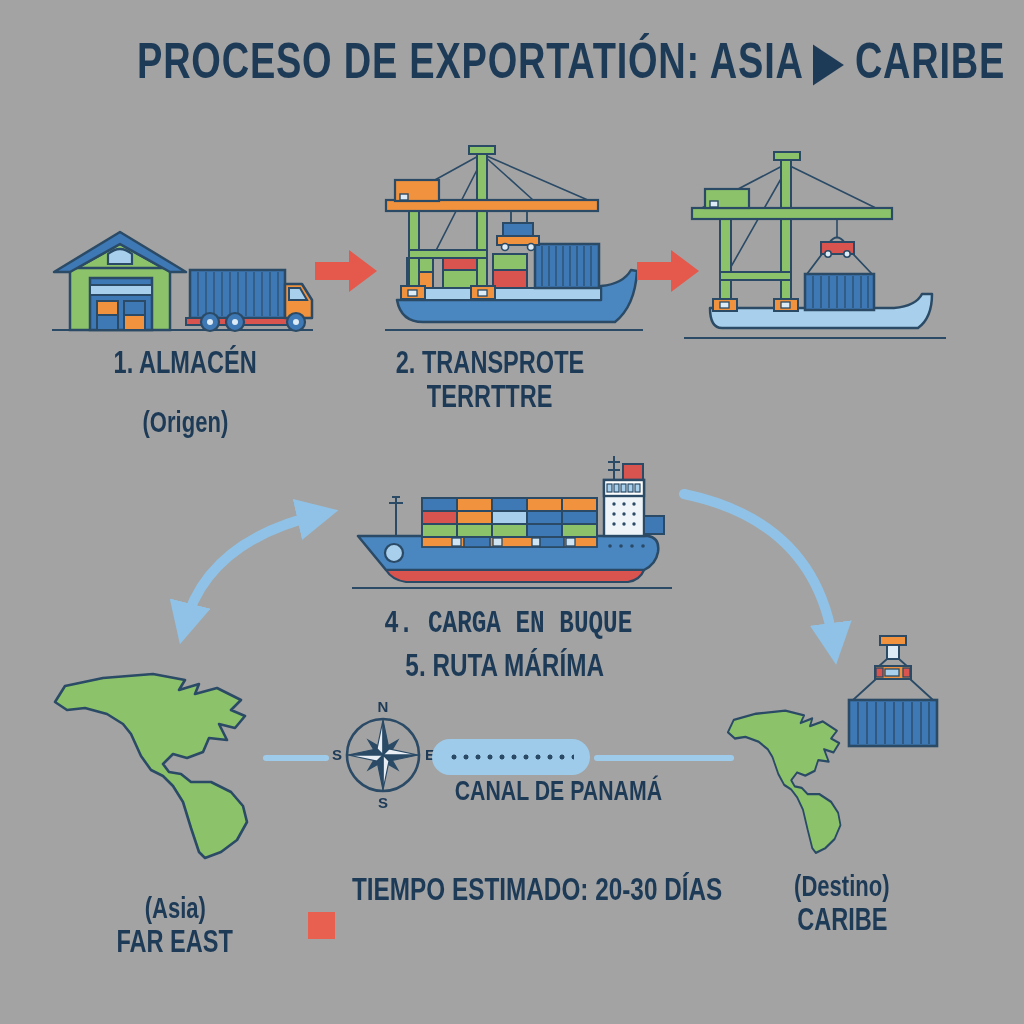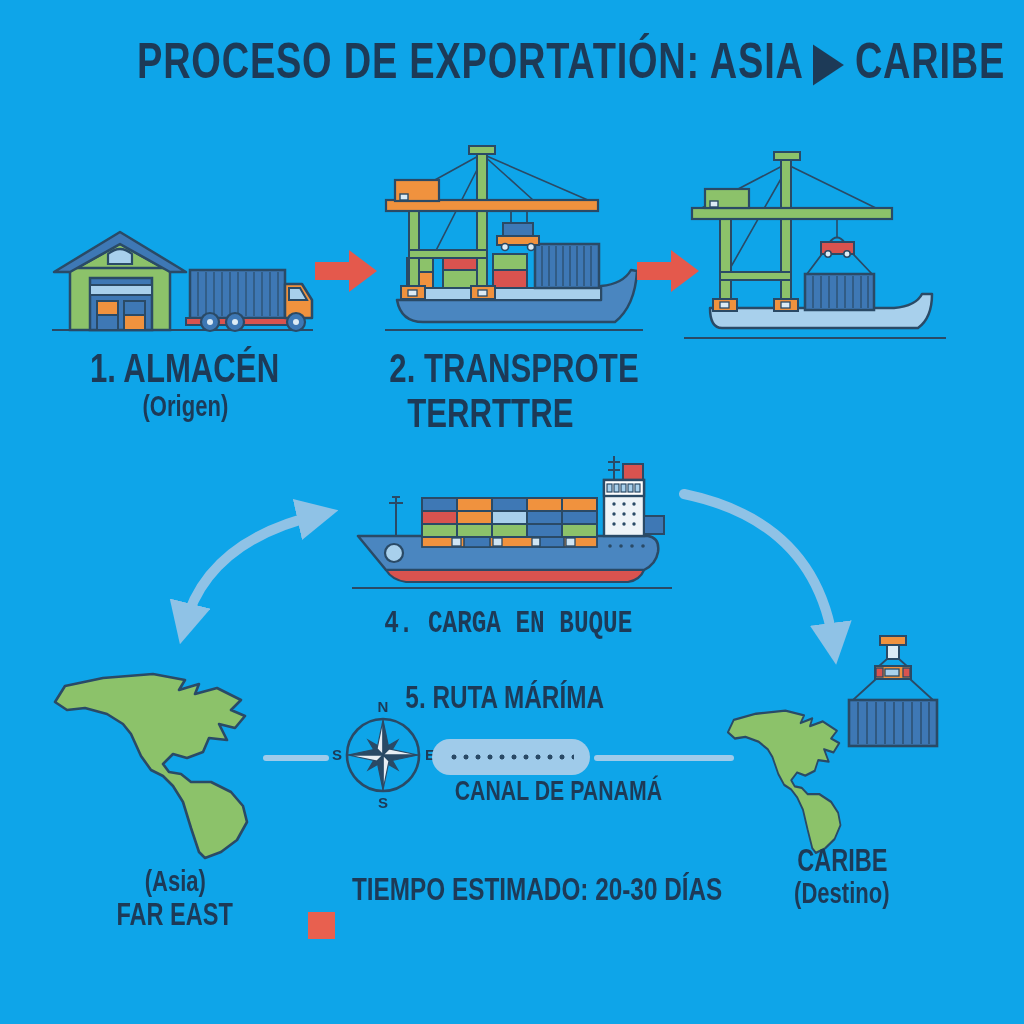--- a/index.html
+++ b/index.html
@@ -1,24 +1,24 @@
 <!DOCTYPE html>
 <html><head>
 <meta charset="utf-8">
 <style>
   html,body{margin:0;padding:0;}
   body{background:#e9e9e9;font-family:"Liberation Sans",sans-serif;}
-  #canvas{position:relative;width:1024px;height:1024px;background:#0ea5e9;overflow:hidden;margin:0 auto;}
+  #canvas{position:relative;width:1024px;height:1024px;background:#a3a3a3;overflow:hidden;margin:0 auto;}
   .abs{position:absolute;}
   .t{font-weight:700;color:#1d3a57;white-space:nowrap;line-height:1.1;}
   .cond{display:inline-block;transform:scaleX(0.76);transform-origin:center;}
   .lbl{position:absolute;text-align:center;}
   .fs-title{font-size:50px;letter-spacing:1px;}
-  .fs-step{font-size:41px;}
-  .fs-sub{font-size:29px;}
+  .fs-step{font-size:31px;}
+  .fs-sub{font-size:29px;margin-top:27px;}
   .fs-mid{font-size:32px;}
   .fs-canal{font-size:28px;}
   .fs-place{font-size:31px;}
   .fs-legend{font-size:32px;}
   .conn{position:absolute;height:6px;background:#9fcbea;border-radius:3px;}
   .pill{position:absolute;left:432px;top:739px;width:158px;height:36px;background:#9fcbea;border-radius:18px;display:flex;align-items:center;}
   .pill-dots{flex:1;height:100%;margin:0 16px;background-image:radial-gradient(circle,#2a4a66 2.2px,rgba(0,0,0,0) 2.8px);background-size:12px 36px;background-repeat:repeat-x;background-position:0 center;}
   .swatch{position:absolute;left:308px;top:912px;width:27px;height:27px;background:#e8604f;}
   svg{display:block;}
 </style>
@@ -216,21 +216,21 @@
       <marker id="ah-r" viewBox="0 0 10 10" refX="6" refY="5" markerWidth="4.2" markerHeight="4.2" orient="auto-start-reverse">
         <path d="M0,0 L10,5 L0,10 Z" fill="#8fc2e6"></path>
       </marker>
     </defs>
     <path d="M12,14 Q146,42 162,168" fill="none" stroke="#8fc2e6" stroke-width="10" stroke-linecap="round" marker-end="url(#ah-r)"></path>
   </svg>
 
   <div class="lbl" style="left:345px;top:606px;width:320px;font-family:Liberation Mono, monospace;">
     <span class="t cond fs-mid">4. CARGA EN BUQUE</span>
   </div>
-  <div class="lbl" style="left:345px;top:648px;width:320px;margin-top:32px;">
+  <div class="lbl" style="left:345px;top:648px;width:320px;">
     <span class="t cond fs-mid">5. RUTA MÁRÍMA</span>
   </div>
 
   <svg class="abs" style="left:328px;top:698px;" width="112" height="114" viewBox="0 0 112 114">
     <circle cx="55" cy="57" r="36" fill="none" stroke="#2a4a66" stroke-width="2.6"></circle>
     <g stroke="#2a4a66" stroke-width="1.2">
       <polygon points="69.8,42.2 62,55.6 56.4,50" fill="#2a4a66"></polygon>
       <polygon points="69.8,71.8 62,58.4 56.4,64" fill="#2a4a66"></polygon>
       <polygon points="40.2,71.8 48,58.4 53.6,64" fill="#2a4a66"></polygon>
       <polygon points="40.2,42.2 48,55.6 53.6,50" fill="#2a4a66"></polygon>
@@ -279,22 +279,22 @@
     <path d="M31,49 L8,70 M65,49 L88,70" stroke="#2a4a66" stroke-width="1.8"></path>
     <rect x="4" y="70" width="88" height="46" fill="#3e78b5" stroke="#2a4a66" stroke-width="2.6"></rect>
     <path d="M13,72 V114 M22,72 V114 M31,72 V114 M40,72 V114 M49,72 V114 M58,72 V114 M67,72 V114 M76,72 V114 M84,72 V114" stroke="#2a4a66" stroke-width="1.5" opacity="0.85"></path>
   </svg>
 
   <div class="lbl" style="left:55px;top:866px;width:240px;">
     <div class="t fs-sub"><span class="cond">(Asia)</span></div>
     <div class="t fs-place"><span class="cond">FAR EAST</span></div>
   </div>
   <div class="lbl" style="left:722px;top:844px;width:240px;">
+    <div class="t fs-sub"><span class="cond">(Destino)</span></div>
     <div class="t fs-place"><span class="cond">CARIBE</span></div>
-    <div class="t fs-sub"><span class="cond">(Destino)</span></div>
   </div>
 
   <div class="swatch"></div>
   <div class="abs" style="left:352px;top:872px;">
     <span class="t cond fs-legend" style="transform-origin:left center;">TIEMPO ESTIMADO: 20-30 DÍAS</span>
   </div>
 
 </div>
 
 </body></html>

